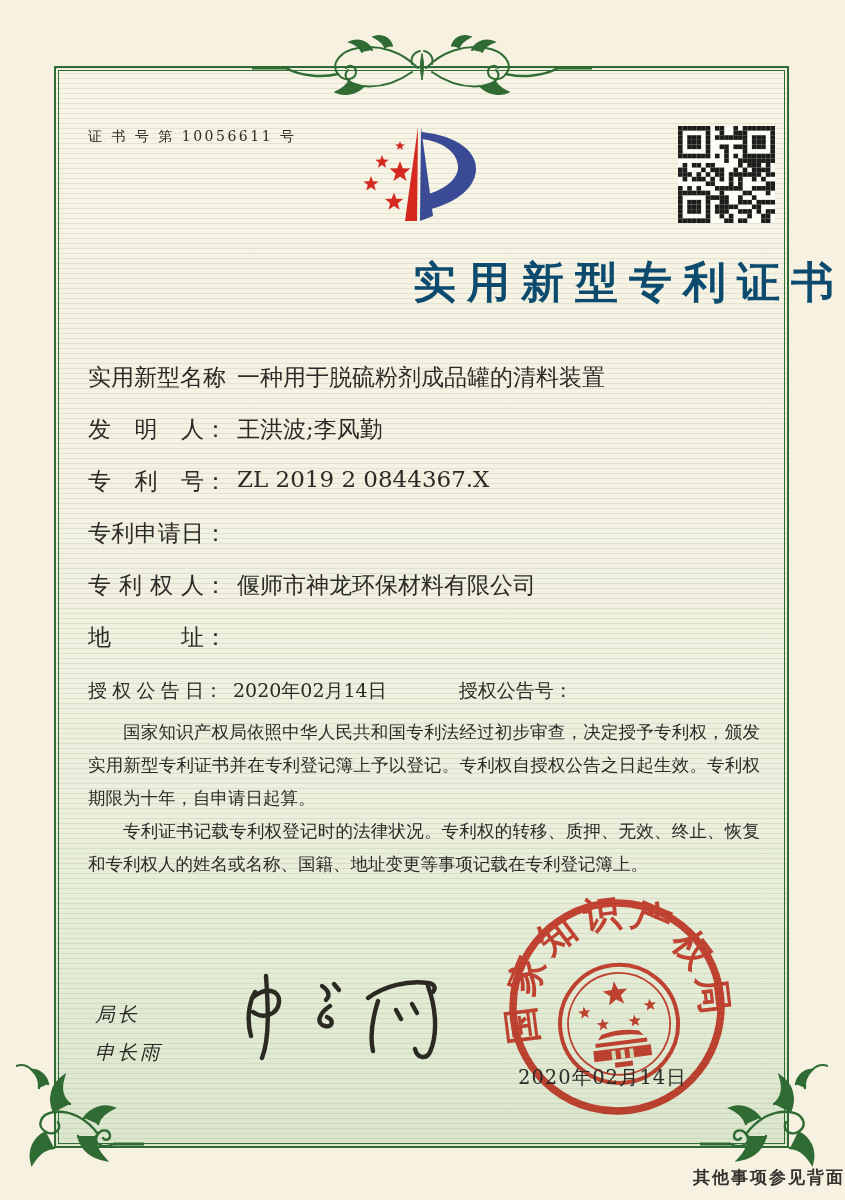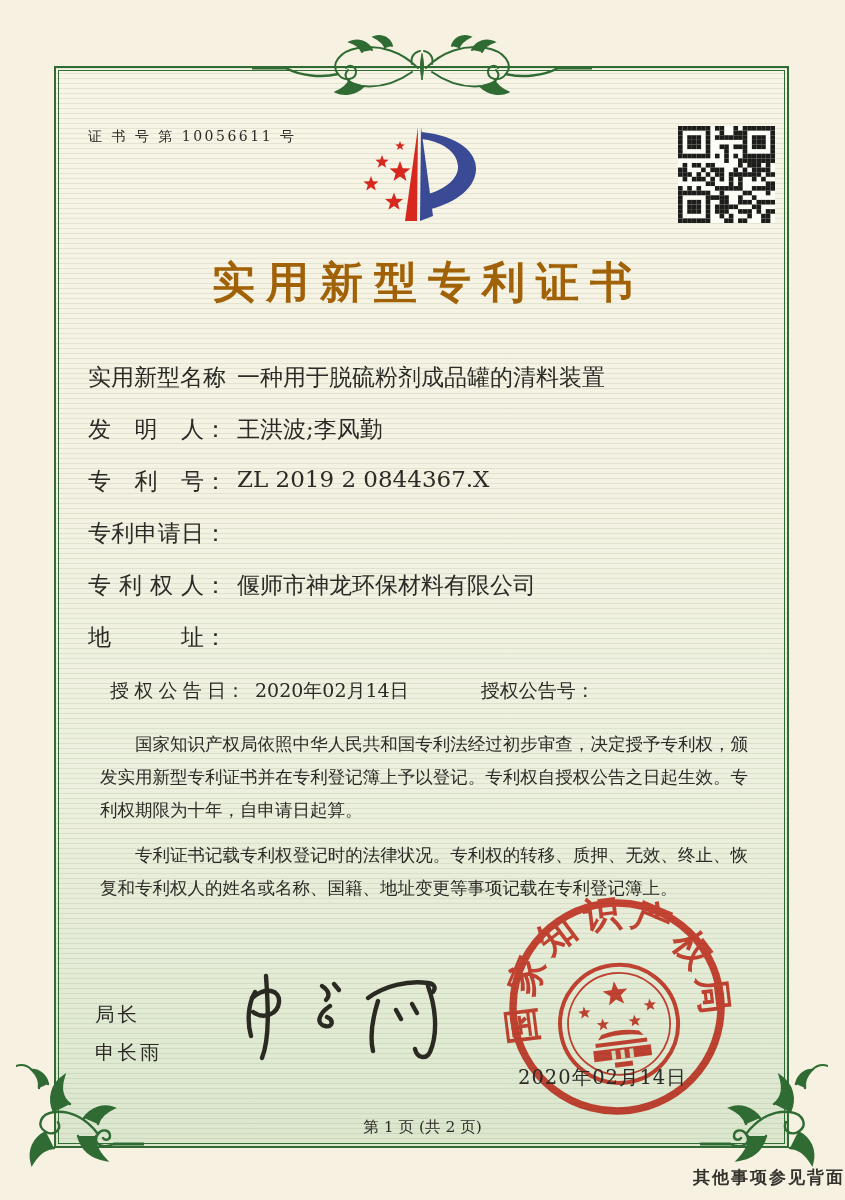--- a/index.html
+++ b/index.html
@@ -24,44 +24,44 @@
   }
   .ornament-top{position:absolute;left:252px;top:34px;width:340px;height:66px;}
   .corner-flourish{position:absolute;width:128px;height:120px;}
   .corner-br{left:700px;top:1058px;}
   .corner-bl{left:16px;top:1058px;transform:scaleX(-1);}
   
   .cert-no{position:absolute;left:88px;top:128px;font-size:14px;letter-spacing:2.5px;text-align:center;}
   .logo{position:absolute;left:342px;top:124px;width:152px;height:116px;}
   .qr{position:absolute;left:678px;top:126px;width:97px;height:97px;background:#fdfdf8;}
   .title{
-    position:absolute;left:0;right:0;top:254px;text-align:center;
-    font-size:43px;font-weight:bold;letter-spacing:11px;text-indent:11px;color:#a16207;
+    position:absolute;left:0;right:0;top:254px;text-align:right;
+    font-size:43px;font-weight:bold;letter-spacing:11px;text-indent:11px;color:#0c4a6e;
   }
   
   .fields{position:absolute;left:88px;top:362px;width:670px;}
   .frow{display:flex;align-items:flex-start;height:52px;font-size:23px;}
   .flabel{
     display:inline-block;width:116px;
     text-align:justify;text-align-last:justify;
     white-space:nowrap;
   }
   .fcolon{margin-right:10px;}
   .fvalue{flex:1;}
-  .grant-row{position:absolute;left:88px;top:678px;width:670px;display:flex;font-size:19px;margin-left:22px;}
+  .grant-row{position:absolute;left:88px;top:678px;width:670px;display:flex;font-size:19px;}
   .grant-pair{display:flex;}
   .grant-pair.second{margin-left:72px;justify-content:center;}
   
   .body-text{
     position:absolute;left:88px;top:716px;width:672px;
     font-size:17.5px;line-height:33px;text-align:justify;
   }
-  .body-text p{margin:12px;text-indent:2em;}
+  .body-text p{margin:0;text-indent:2em;}
   
-  .commissioner{position:absolute;left:95px;top:996px;font-size:19.5px;line-height:38px;letter-spacing:3px;}
+  .commissioner{position:absolute;left:95px;top:996px;font-size:19.5px;line-height:38px;letter-spacing:3px;font-style:italic;}
   .signature{position:absolute;left:222px;top:946px;width:238px;height:120px;}
   .seal{position:absolute;left:500px;top:890px;width:234px;height:234px;transform:rotate(-7deg);opacity:0.93;mix-blend-mode:multiply;}
   .seal-date{position:absolute;left:518px;top:1064px;font-size:19.5px;letter-spacing:1px;z-index:5;}
   .page-info{position:absolute;left:0;right:0;top:1117px;text-align:center;font-size:15.5px;}
   .back-note{position:absolute;left:0;right:0;top:1166px;text-align:right;font-size:17px;font-weight:600;letter-spacing:2px;color:#33322c;}
   svg{display:block;}
 </style>
 </head>
 <body>
 
@@ -478,16 +478,15 @@
         <rect x="-11" y="26" width="4" height="9" fill="#eef0de"></rect>
         <rect x="-2" y="26" width="4" height="9" fill="#eef0de"></rect>
         <rect x="7" y="26" width="4" height="9" fill="#eef0de"></rect>
         <rect x="-9" y="38" width="18" height="5"></rect>
       </g>
     </g>
   </svg>
 
   <div class="seal-date">2020年02月14日</div>
 
-  <div class="page-info">第 1 页 (共 2 页)</div>
   <div class="back-note">其他事项参见背面</div>
 
 </div>
 
 </body></html>

